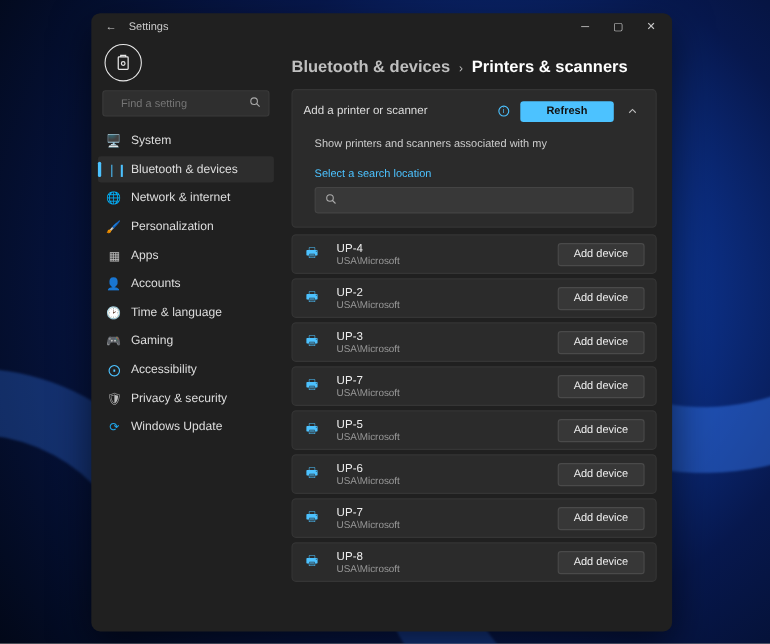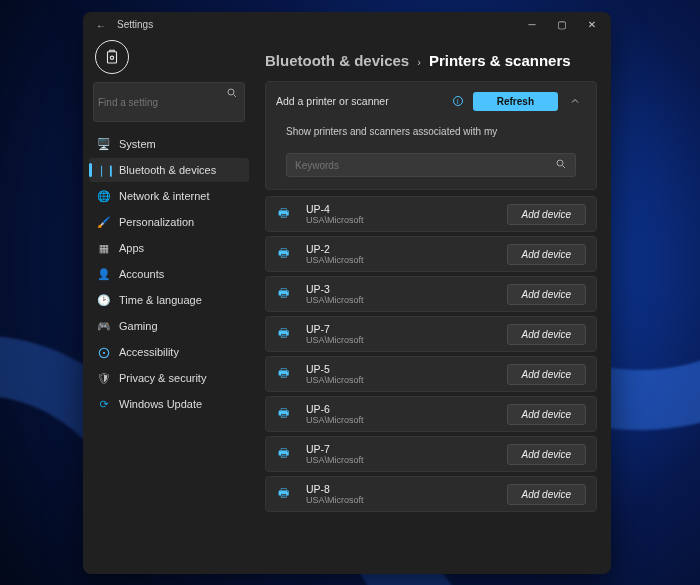--- a/index.html
+++ b/index.html
@@ -24,21 +24,21 @@
   }
   .titlebar { height: 24px; display:flex; align-items:center; padding:0 4px 0 10px; color:#ccc; font-size:10px; }
   .titlebar .back { width:16px; text-align:center; cursor:pointer; }
   .titlebar .title { margin-left:8px; }
   .winbtns { margin-left:auto; display:flex; }
   .winbtn { width:30px; height:24px; display:flex; align-items:center; justify-content:center; color:#ccc; }
   .body { flex:1; display:flex; overflow:hidden; }
   .sidebar { width:172px; padding:0 6px; display:flex; flex-direction:column; }
   .avatar { width:34px; height:34px; border-radius:50%; border:1.5px solid #e6e6e6; margin:4px 0 8px 6px; display:flex; align-items:center; justify-content:center;}
   .avatar svg { width:18px; height:18px; stroke:#e6e6e6; }
-  .search { position:relative; height:40px; background:#2f2f2f; border:1px solid #3a3a3a; border-radius:3px; display:flex; align-items:center; padding:0 22px 0 4px; margin:0 4px 10px 4px;}
+  .search { position:relative; height:24px; background:#2f2f2f; border:1px solid #3a3a3a; border-radius:3px; display:flex; align-items:center; padding:0 22px 0 16px; margin:0 4px 10px 4px;}
   .search input { background:transparent; border:none; outline:none; color:#ddd; font-size:10px; width:100%; }
   .search .mag { position:absolute; right:6px; top:4px; color:#aaa; }
   .nav { display:flex; flex-direction:column; gap:2px; }
   .nav-item { height:24px; display:flex; align-items:center; gap:8px; padding:0 8px; border-radius:3px; cursor:pointer; color:#ddd;}
   .nav-item .ico { width:14px; text-align:center; font-size:11px;}
   .nav-item.active { background:#2d2d2d; position:relative;}
   .nav-item.active::before { content:""; position:absolute; left:0; top:5px; bottom:5px; width:2.5px; background:#4cc2ff; border-radius:2px;}
   .main { flex:1; padding:6px 14px 0 10px; overflow-y:auto; }
   .main::-webkit-scrollbar{width:0}
   .crumb { display:flex; gap:8px; align-items:baseline; margin:10px 0 12px; }
@@ -56,21 +56,21 @@
   .dd { width:180px; height:24px; background:#383838; border:1px solid #444; border-radius:3px; display:flex; align-items:center; padding:0 8px; font-size:10px; color:#ddd; justify-content:space-between; cursor:pointer;}
   .loc-link { color:#4cc2ff; font-size:10px; cursor:pointer; margin-bottom:6px;}
   .kw { height:24px; background:#383838; border:1px solid #444; border-radius:3px; display:flex; align-items:center; padding:0 8px; }
   .kw input { flex:1; background:transparent; border:none; outline:none; color:#ddd; font-size:10px;}
   .device-list { display:flex; flex-direction:column; gap:4px; margin-top:6px; }
   .device { display:flex; align-items:center; padding:6px 10px 6px 12px; background:#2b2b2b; border:1px solid #353535; border-radius:4px;}
   .device .dico { color:#4cc2ff; width:18px; font-size:12px; margin-right:10px;}
   .device .meta { display:flex; flex-direction:column; }
   .device .name { font-size:10.5px; color:#eee;}
   .device .sub  { font-size:9px; color:#999;}
-  .device .addbtn { margin-left:auto; background:#373737; border:1px solid #4a4a4a; color:#eee; font-size:10px; padding:4px 14px; border-radius:3px; cursor:pointer;font-style:italic;}
+  .device .addbtn { margin-left:auto; background:#373737; border:1px solid #4a4a4a; color:#eee; font-size:10px; padding:4px 14px; border-radius:3px; cursor:pointer;}
   .gap10{height:10px}
 </style>
 </head>
 <body>
 
 <div class="swirl s1"></div>
 <div class="swirl s2"></div>
 <div class="swirl s3"></div>
 
 <div class="window">
@@ -164,22 +164,22 @@
           <button class="refresh">Refresh</button>
           <span class="chev">
             <svg width="12" height="12" viewBox="0 0 24 24" fill="none" stroke="#bbb" stroke-width="2">
                 <path d="M6 15l6-6 6 6"></path>
               </svg>
           </span>
         </div>
         <div class="filter">
           <div class="sm">Show printers and scanners associated with my</div>
           <div class="gap10"></div>
+          <div class="loc-link">Select a search location</div>
           <div class="kw">
-            <input placeholder="Keywords" style="">
             <span>
               <svg width="12" height="12" viewBox="0 0 24 24" fill="none" stroke="#aaa" stroke-width="2">
                   <circle cx="10" cy="10" r="6"></circle>
                   <path d="M20 20l-5-5"></path>
                 </svg>
             </span>
           </div>
         </div>
       </div>
 

